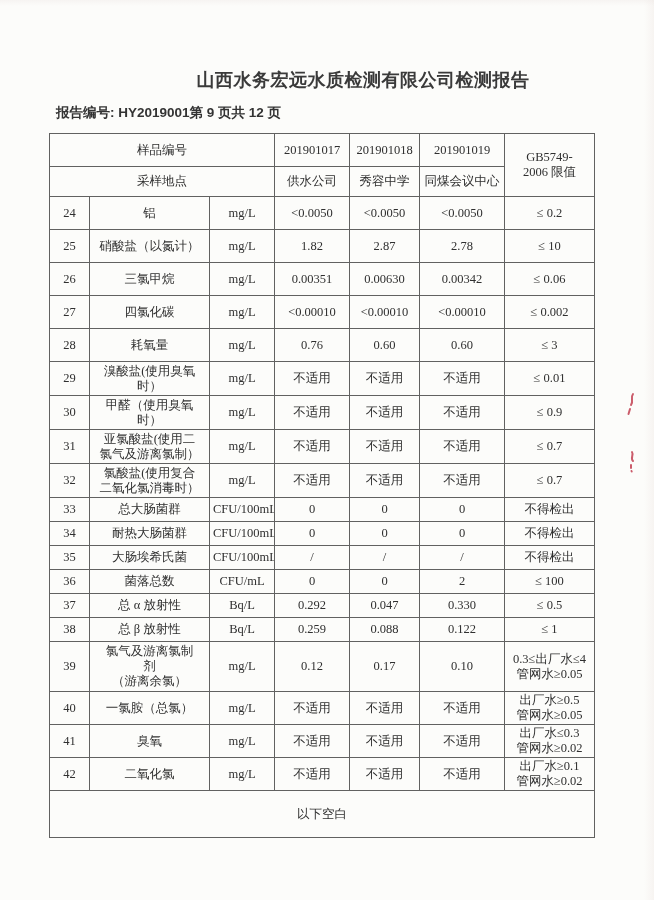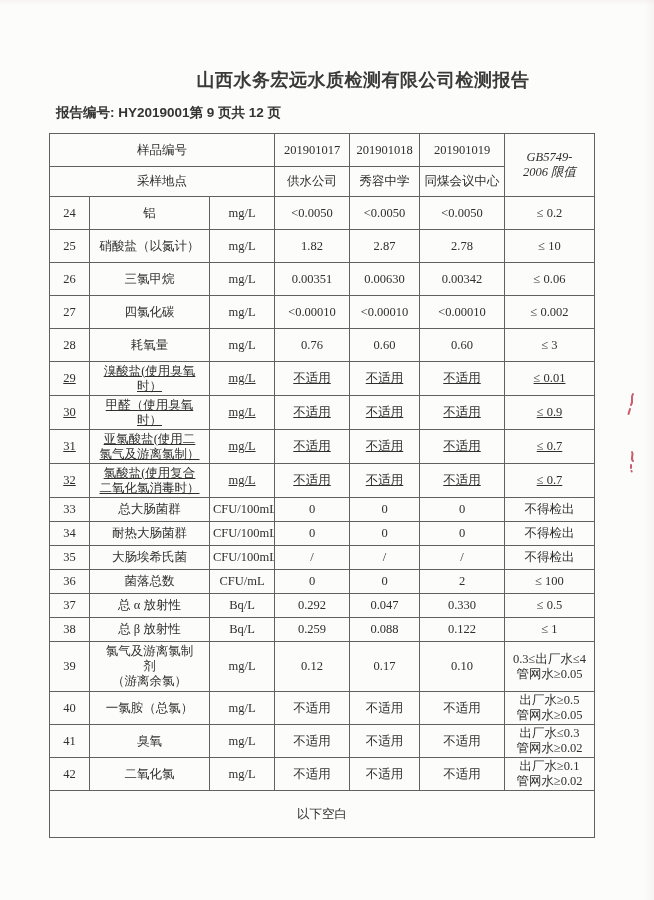--- a/index.html
+++ b/index.html
@@ -60,27 +60,27 @@
     vertical-align: middle;
     padding: 1px 3px;
     font-size: 12.5px;
     font-weight: normal;
     line-height: 1.2;
     color: var(--text);
     overflow: hidden;
   }
   thead tr.h1 { height: 33px; }
   thead tr.h2 { height: 30px; }
-  .std-cell { white-space: pre-line; line-height: 1.95; font-size: 13px; font-style: italic; }
+  .std-cell { white-space: pre-line; line-height: 1.95; font-size: 13px; }
   .c-name { text-align: left; padding-left: 6px; white-space: pre-line; }
   .c-unit { font-size: 11.5px; }
   .c-limit { white-space: pre-line; }
   .limit-sm { font-size: 10.5px; line-height: 1.45; }
   tbody tr:nth-child(-n+5)              { height: 33px; margin-top: 12px; }
-  tbody tr:nth-child(n+6):nth-child(-n+9)   { height: 34px; text-decoration: underline; }
+  tbody tr:nth-child(n+6):nth-child(-n+9)   { height: 34px; }
   tbody tr:nth-child(n+10):nth-child(-n+15) { height: 24px; }
   tbody tr:nth-child(16)                { height: 50px; }
   tbody tr:nth-child(n+17)              { height: 32px; }
   tfoot tr { height: 47px; }
   tfoot td {
     text-align: left;
     vertical-align: top;
     padding: 4px 6px;
   }
   .ink-mark {

